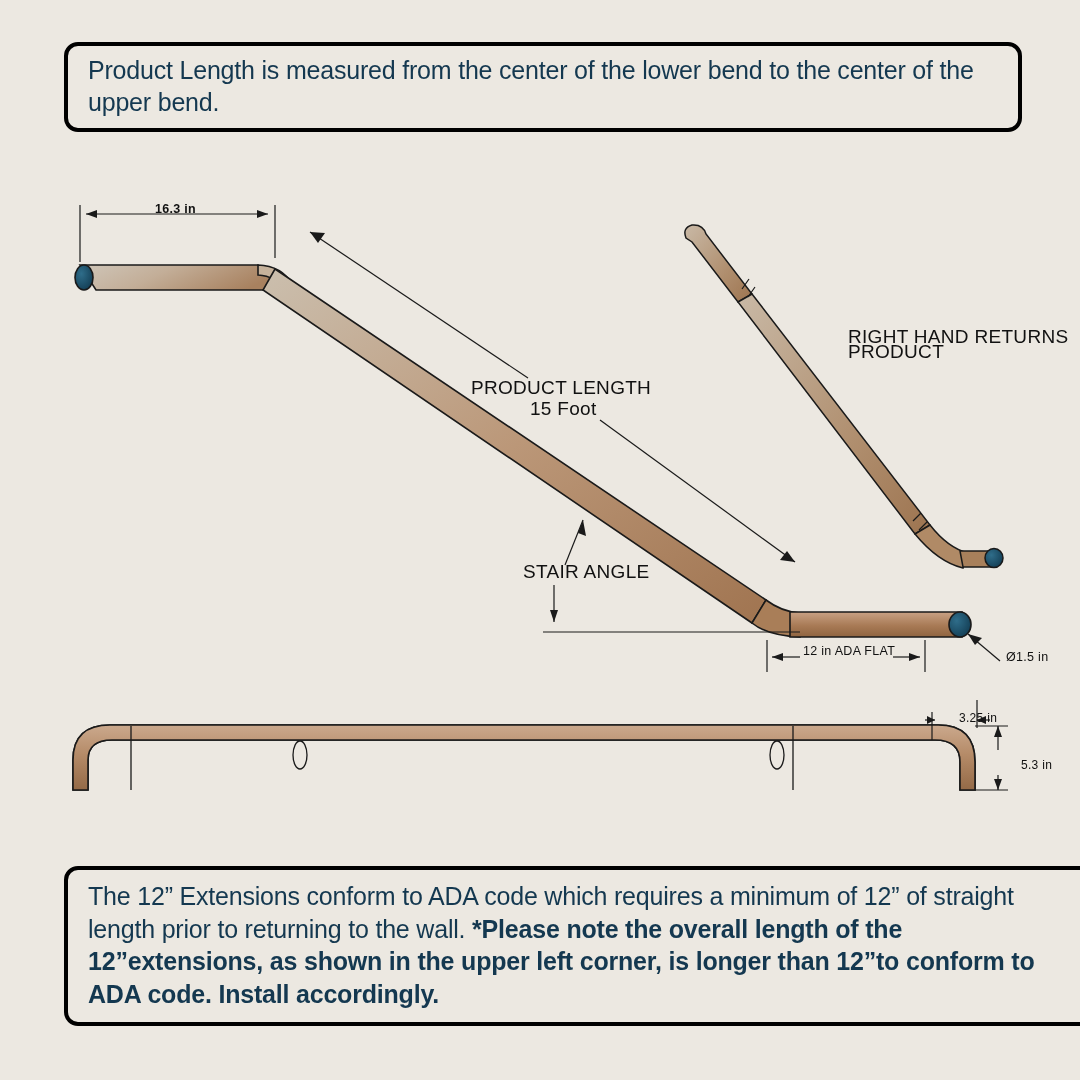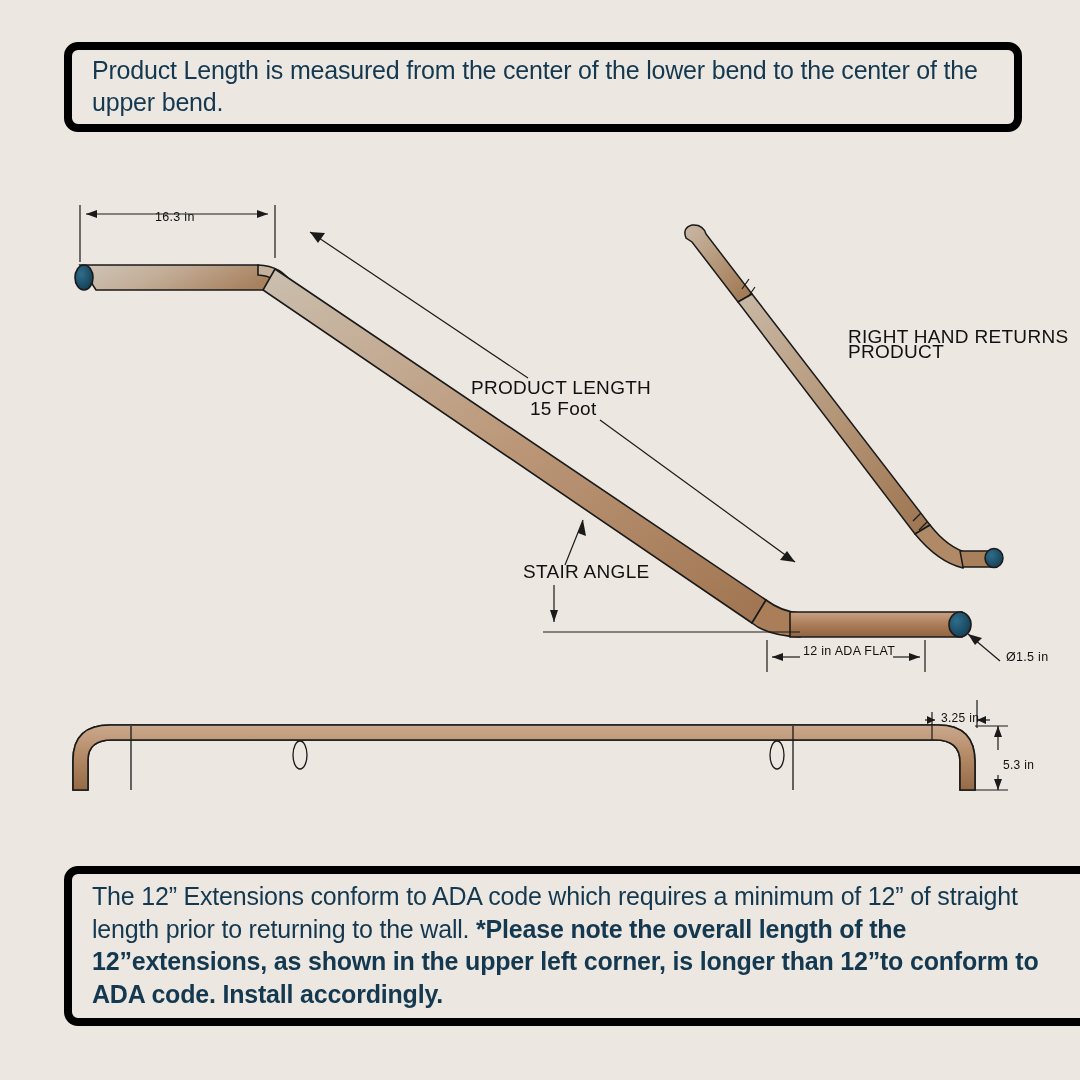--- a/index.html
+++ b/index.html
@@ -13,21 +13,21 @@
     height: 1080px;
     background: #ece8e1;
     font-family: "Liberation Sans", sans-serif;
     overflow: hidden;
   }
 
   
   .callout {
     position: absolute;
     box-sizing: border-box;
-    border: 8px solid #000000;
+    border: 4px solid #000000;
     border-radius: 14px;
     background: transparent;
     color: #143850;
     padding: 14px 20px 16px 20px;
   }
   .callout p {
     margin: 0;
     font-size: 25px;
     line-height: 1.30;
     letter-spacing: -0.2px;
@@ -63,21 +63,21 @@
   }
 
   
   .lbl {
     position: absolute;
     color: #111;
     font-size: 19px;
     letter-spacing: 0.3px;
     white-space: pre;
   }
-  .lbl.small { font-size: 12px; }
+  .lbl.small { font-size: 12px; margin-left: 18px; }
   .lbl.dim   { font-size: 12.5px; }
 </style>
 </head>
 <body>
 
 <div id="page">
 
   <div id="callout-top" class="callout">
     <p>Product Length is measured from the center of the lower bend to the center of the upper bend.</p>
   </div>
@@ -209,21 +209,21 @@
     <g stroke="#1a1a1a" fill="none" stroke-width="1.2">
       <line x1="975" y1="726" x2="1008" y2="726"></line>
       <line x1="975" y1="790" x2="1008" y2="790"></line>
       <line x1="998" y1="726" x2="998" y2="750"></line>
       <line x1="998" y1="775" x2="998" y2="790"></line>
       <path d="M 998,726 L 994,737 L 1002,737 Z" fill="#1a1a1a" stroke="none"></path>
       <path d="M 998,790 L 994,779 L 1002,779 Z" fill="#1a1a1a" stroke="none"></path>
     </g>
   </svg>
 
-  <div class="lbl dim" style="left:155px; top:210px;">16.3 in</div>
+  <div class="lbl dim" style="left:155px; top:202px;font-weight:bold;">16.3 in</div>
 
   <div class="lbl" style="left:471px; top:377px;">PRODUCT LENGTH</div>
   <div class="lbl" style="left:530px; top:398px;">15 Foot</div>
 
   <div class="lbl" style="left:523px; top:561px;">STAIR ANGLE</div>
 
   <div class="lbl dim" style="left:803px; top:644px;">12 in ADA FLAT</div>
 
   <div class="lbl dim" style="left:1006px; top:650px;">Ø1.5 in</div>
 

